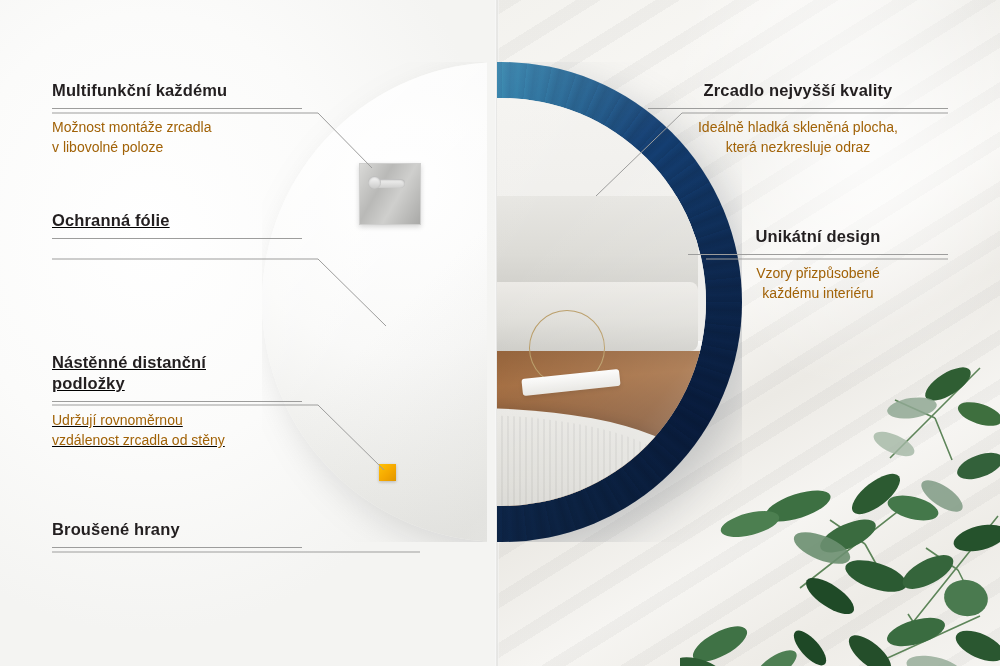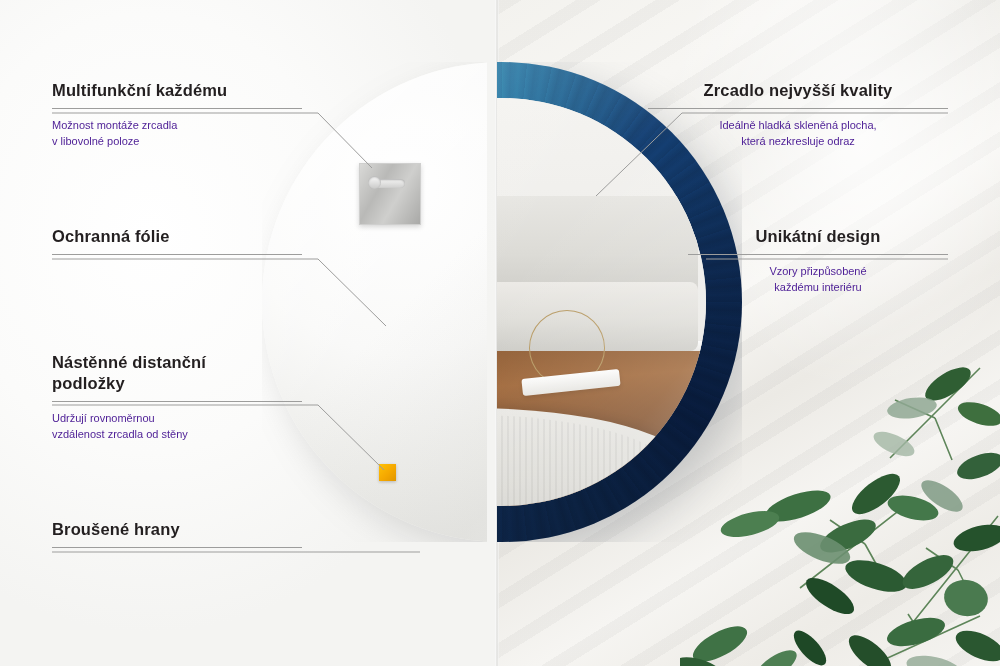--- a/index.html
+++ b/index.html
@@ -202,21 +202,21 @@
   
   .callout { position:absolute; }
   .callout h3 {
     font-size:16.5px; font-weight:bold; color:#231f20; letter-spacing:.15px;
     line-height:1.28; white-space:pre-line;
   }
   .callout .rule {
     height:1px; background:#9d9d9c; margin:7px 0 9px 0;
   }
   .callout p {
-    font-size:11px; color:#4c1d95; line-height:1.42; white-space:pre-line;
+    font-size:14px; color:#a16207; line-height:1.42; white-space:pre-line;
     font-weight:400;
   }
   .callout.left { text-align:left; }
   .callout.right { text-align:center; }
 
   .leader { position:absolute; left:0; top:0; width:1000px; height:666px; pointer-events:none; }
 </style>
 </head>
 <body>
 
@@ -317,26 +317,26 @@
     </g>
   </svg>
 
   <div class="callout left" style="left:52px; top:80px; width:250px;">
     <h3>Multifunkční každému</h3>
     <div class="rule"></div>
     <p>Možnost montáže zrcadla
 v libovolné poloze</p>
   </div>
 
-  <div class="callout left" style="left:52px; top:226px; width:250px;">
+  <div class="callout left" style="left:52px; top:210px; width:250px;text-decoration:underline;">
     <h3>Ochranná fólie</h3>
     <div class="rule"></div>
   </div>
 
-  <div class="callout left" style="left:52px; top:352px; width:250px;">
+  <div class="callout left" style="left:52px; top:352px; width:250px;text-decoration:underline;">
     <h3>Nástěnné distanční
 podložky</h3>
     <div class="rule"></div>
     <p>Udržují rovnoměrnou
 vzdálenost zrcadla od stěny</p>
   </div>
 
   <div class="callout left" style="left:52px; top:519px; width:250px;">
     <h3>Broušené hrany</h3>
     <div class="rule"></div>

